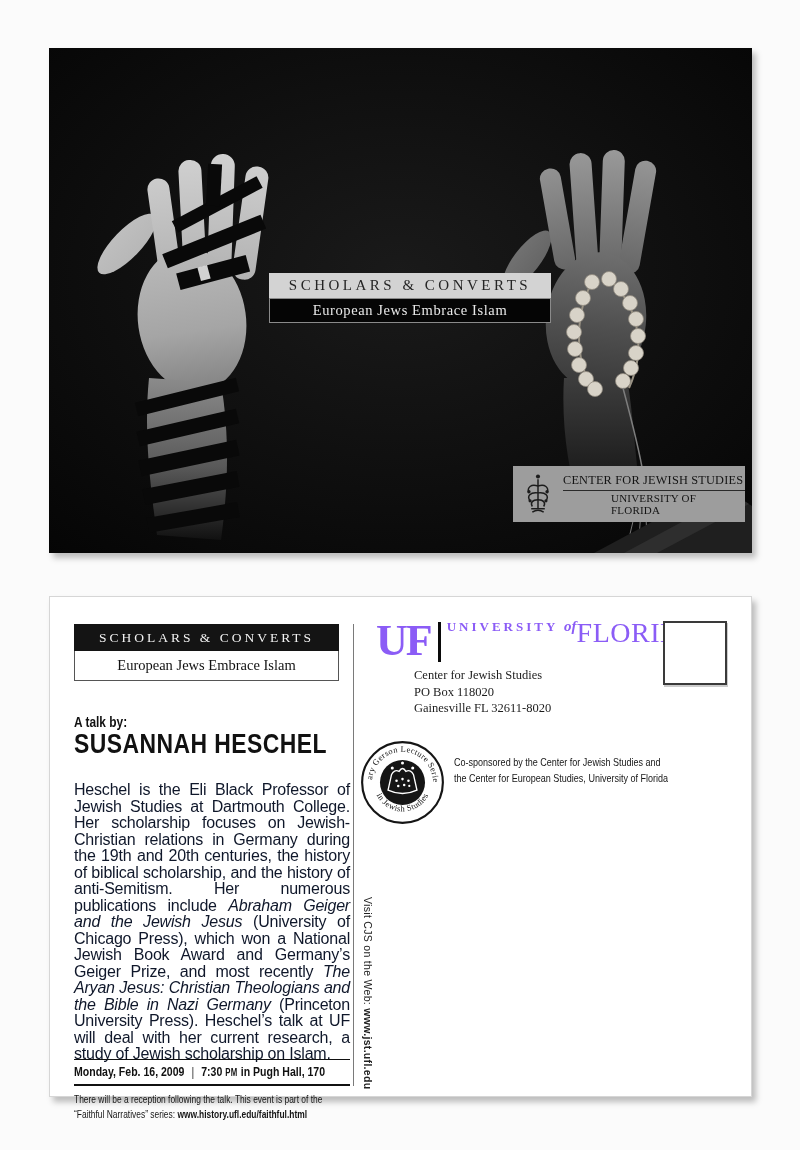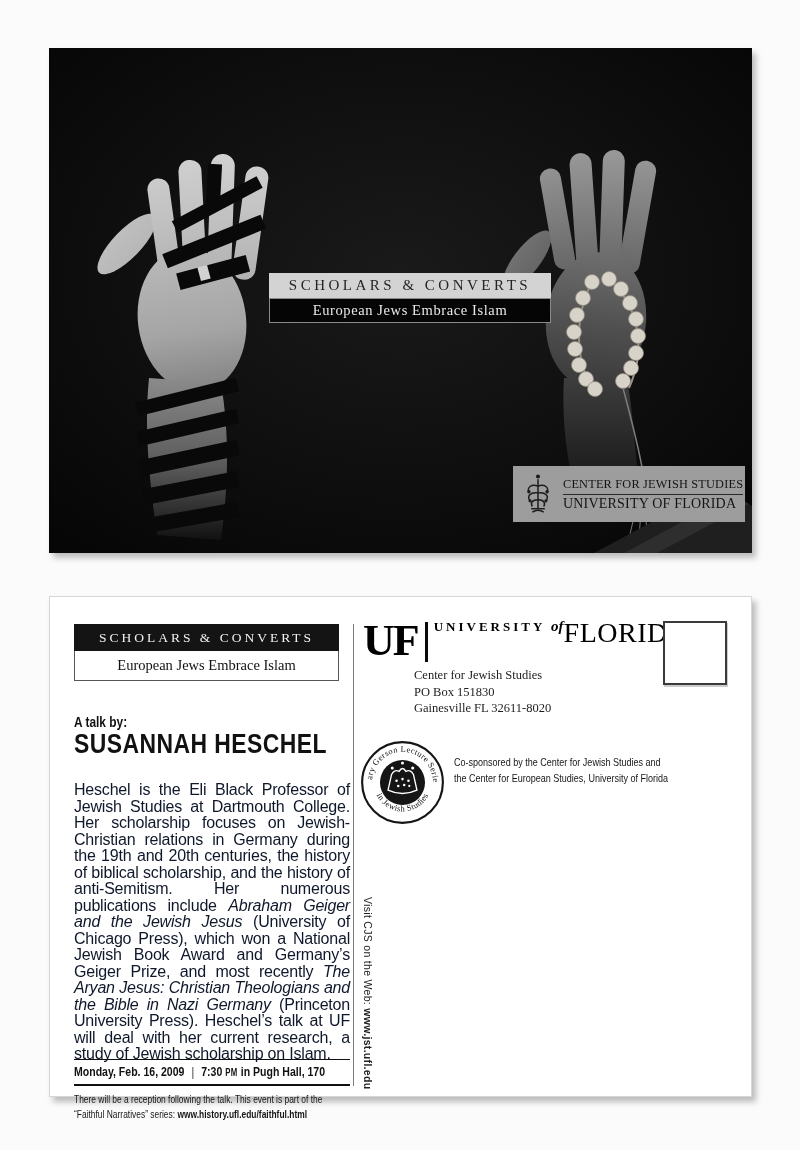--- a/index.html
+++ b/index.html
@@ -14,21 +14,21 @@
   .f-banner { position:absolute; left:220px; top:225px; width:282px; }
   .f-banner-title { height:25px; line-height:25px; background:#d3d3d3; color:#252525; text-align:center;
       font-family:"Liberation Serif", serif; font-size:15px; letter-spacing:3.5px; }
   .f-banner-sub { height:23px; line-height:22px; background:#050505; border:1px solid #8a8a8a; color:#e9e9e9;
       text-align:center; font-family:"Liberation Serif", serif; font-size:14.5px; letter-spacing:0.6px; }
   .f-logo { position:absolute; left:464px; top:418px; width:232px; height:56px; background:#9d9d9d;
       display:flex; align-items:center; }
   .f-logo-emblem { width:34px; height:46px; margin-left:8px; flex:0 0 auto; }
   .f-logo-text { margin-left:8px; color:#141414; font-family:"Liberation Serif", serif; }
   .f-logo-line1 { font-size:12.3px; letter-spacing:0.2px; padding-bottom:2px; border-bottom:1px solid #2a2a2a; }
-  .f-logo-line2 { font-size:14px; letter-spacing:0.2px; padding-top:1px; }
+  .f-logo-line2 { font-size:11px; letter-spacing:0.2px; padding-top:1px;margin-left:48px; }
 
   
   .b-banner { position:absolute; left:24px; top:27px; width:265px; }
   .b-banner-title { height:27px; line-height:27px; background:#141414; color:#f2f2f2; text-align:center;
       font-family:"Liberation Serif", serif; font-size:13.5px; letter-spacing:3px; }
   .b-banner-sub { height:29px; line-height:28px; border:1px solid #555; border-top:none; color:#111;
       text-align:center; font-family:"Liberation Serif", serif; font-size:14.5px; }
   .kicker { position:absolute; left:24px; top:117px; font-size:14px; font-weight:bold;
       transform:scaleX(0.85); transform-origin:0 50%; white-space:nowrap; color:#111; }
   .speaker { position:absolute; left:24px; top:132px; font-size:27px; font-weight:bold; letter-spacing:0.5px;
@@ -45,21 +45,21 @@
   .loc-gap { padding-left:4px; }
   .notes { margin-top:6px; }
   .note-line { font-size:10.8px; line-height:15px; color:#161616; transform:scaleX(0.78);
       transform-origin:0 50%; white-space:nowrap; }
   .note-line b { font-weight:bold; }
   .divider { position:absolute; left:303px; top:27px; width:1px; height:462px; background:#7a7a7a; }
   .web-vertical { position:absolute; left:312px; top:300px; height:202px; writing-mode:vertical-rl;
       font-size:10.5px; letter-spacing:0.3px; color:#222; white-space:nowrap; }
   .web-vertical b { font-weight:bold; }
 
-  .uf-logo { position:absolute; left:313px; top:22px; display:flex; align-items:flex-start; color:#000000; }
+  .uf-logo { position:absolute; left:326px; top:22px; display:flex; align-items:flex-start; color:#8b5cf6; }
   .uf-mono { font-family:"Liberation Serif", serif; font-weight:bold; font-size:44px; line-height:44px;
       letter-spacing:-2px; }
   .uf-bar { width:3px; height:40px; background:#0a0a0a; margin:3px 6px 0 7px; }
   .uf-word { display:flex; flex-direction:row; }
   .uf-word-top { font-family:"Liberation Serif", serif; font-weight:bold; font-size:13px; letter-spacing:3px;
       line-height:14px; }
   .uf-word-top i { font-family:"Liberation Serif", serif; font-size:15px; letter-spacing:0; text-transform:none; }
   .uf-word-bottom { font-family:"Liberation Serif", serif; font-weight:normal; font-size:28px; line-height:28px;
       letter-spacing:0.5px; }
   .address { position:absolute; left:364px; top:70px; font-family:"Liberation Serif", serif; font-size:12.5px;
@@ -229,21 +229,21 @@
       <div class="uf-mono">UF</div>
       <div class="uf-bar"></div>
       <div class="uf-word">
         <div class="uf-word-top"><span>UNIVERSITY</span> <i>of</i></div>
         <div class="uf-word-bottom">FLORIDA</div>
       </div>
     </div>
 
     <div class="address">
       <div>Center for Jewish Studies</div>
-      <div>PO Box 151830</div>
+      <div>PO Box 118020</div>
       <div>Gainesville FL 32611-8020</div>
     </div>
 
     <div class="stamp-box"></div>
 
     <svg class="seal" viewBox="0 0 100 100">
       <circle cx="50" cy="50" r="47.5" fill="#ffffff" stroke="#151515" stroke-width="2.5"></circle>
       <path id="sealTop" d="M 14 50 A 36 36 0 0 1 86 50" fill="none"></path>
       <path id="sealBottom" d="M 16 50 A 34 34 0 0 0 84 50" fill="none"></path>
       <text font-family="Liberation Serif, serif" font-size="10" fill="#151515" letter-spacing="0.4">

